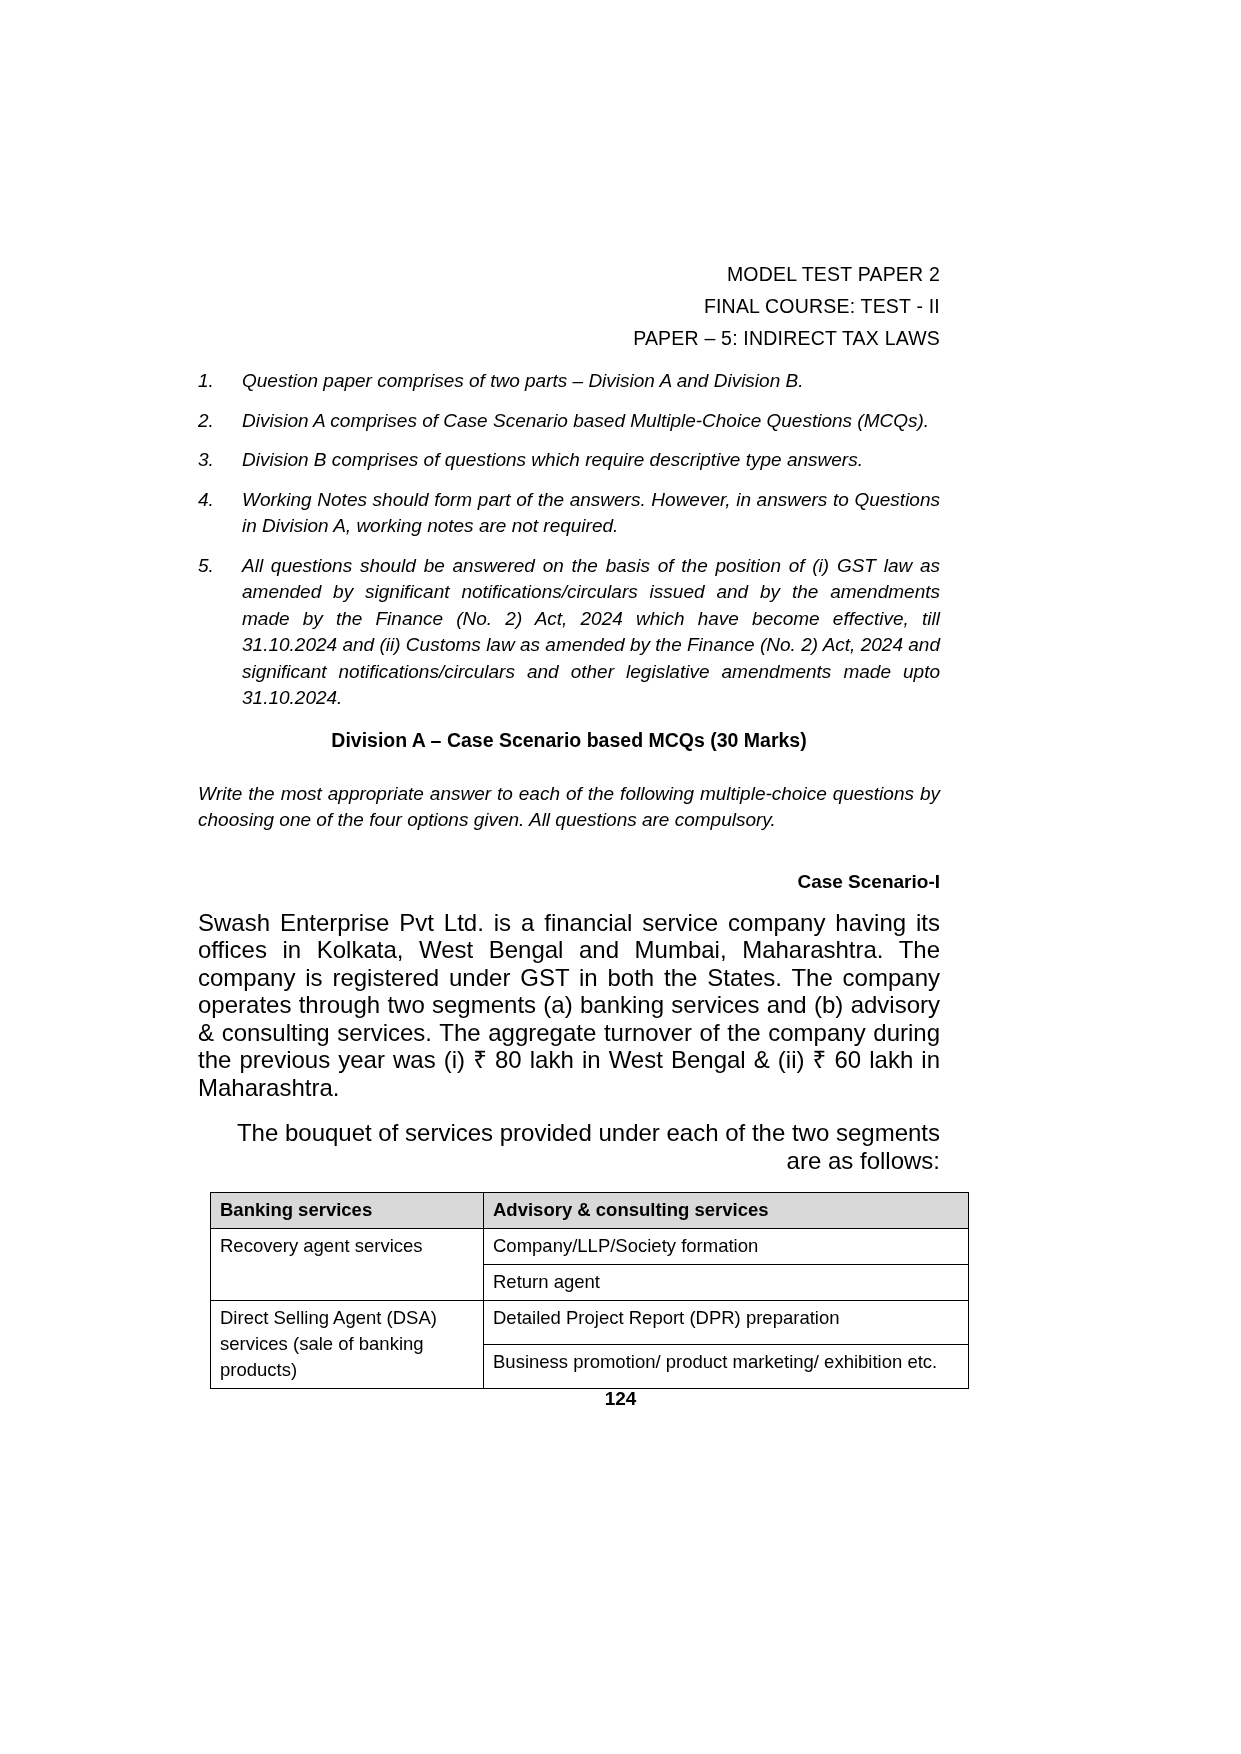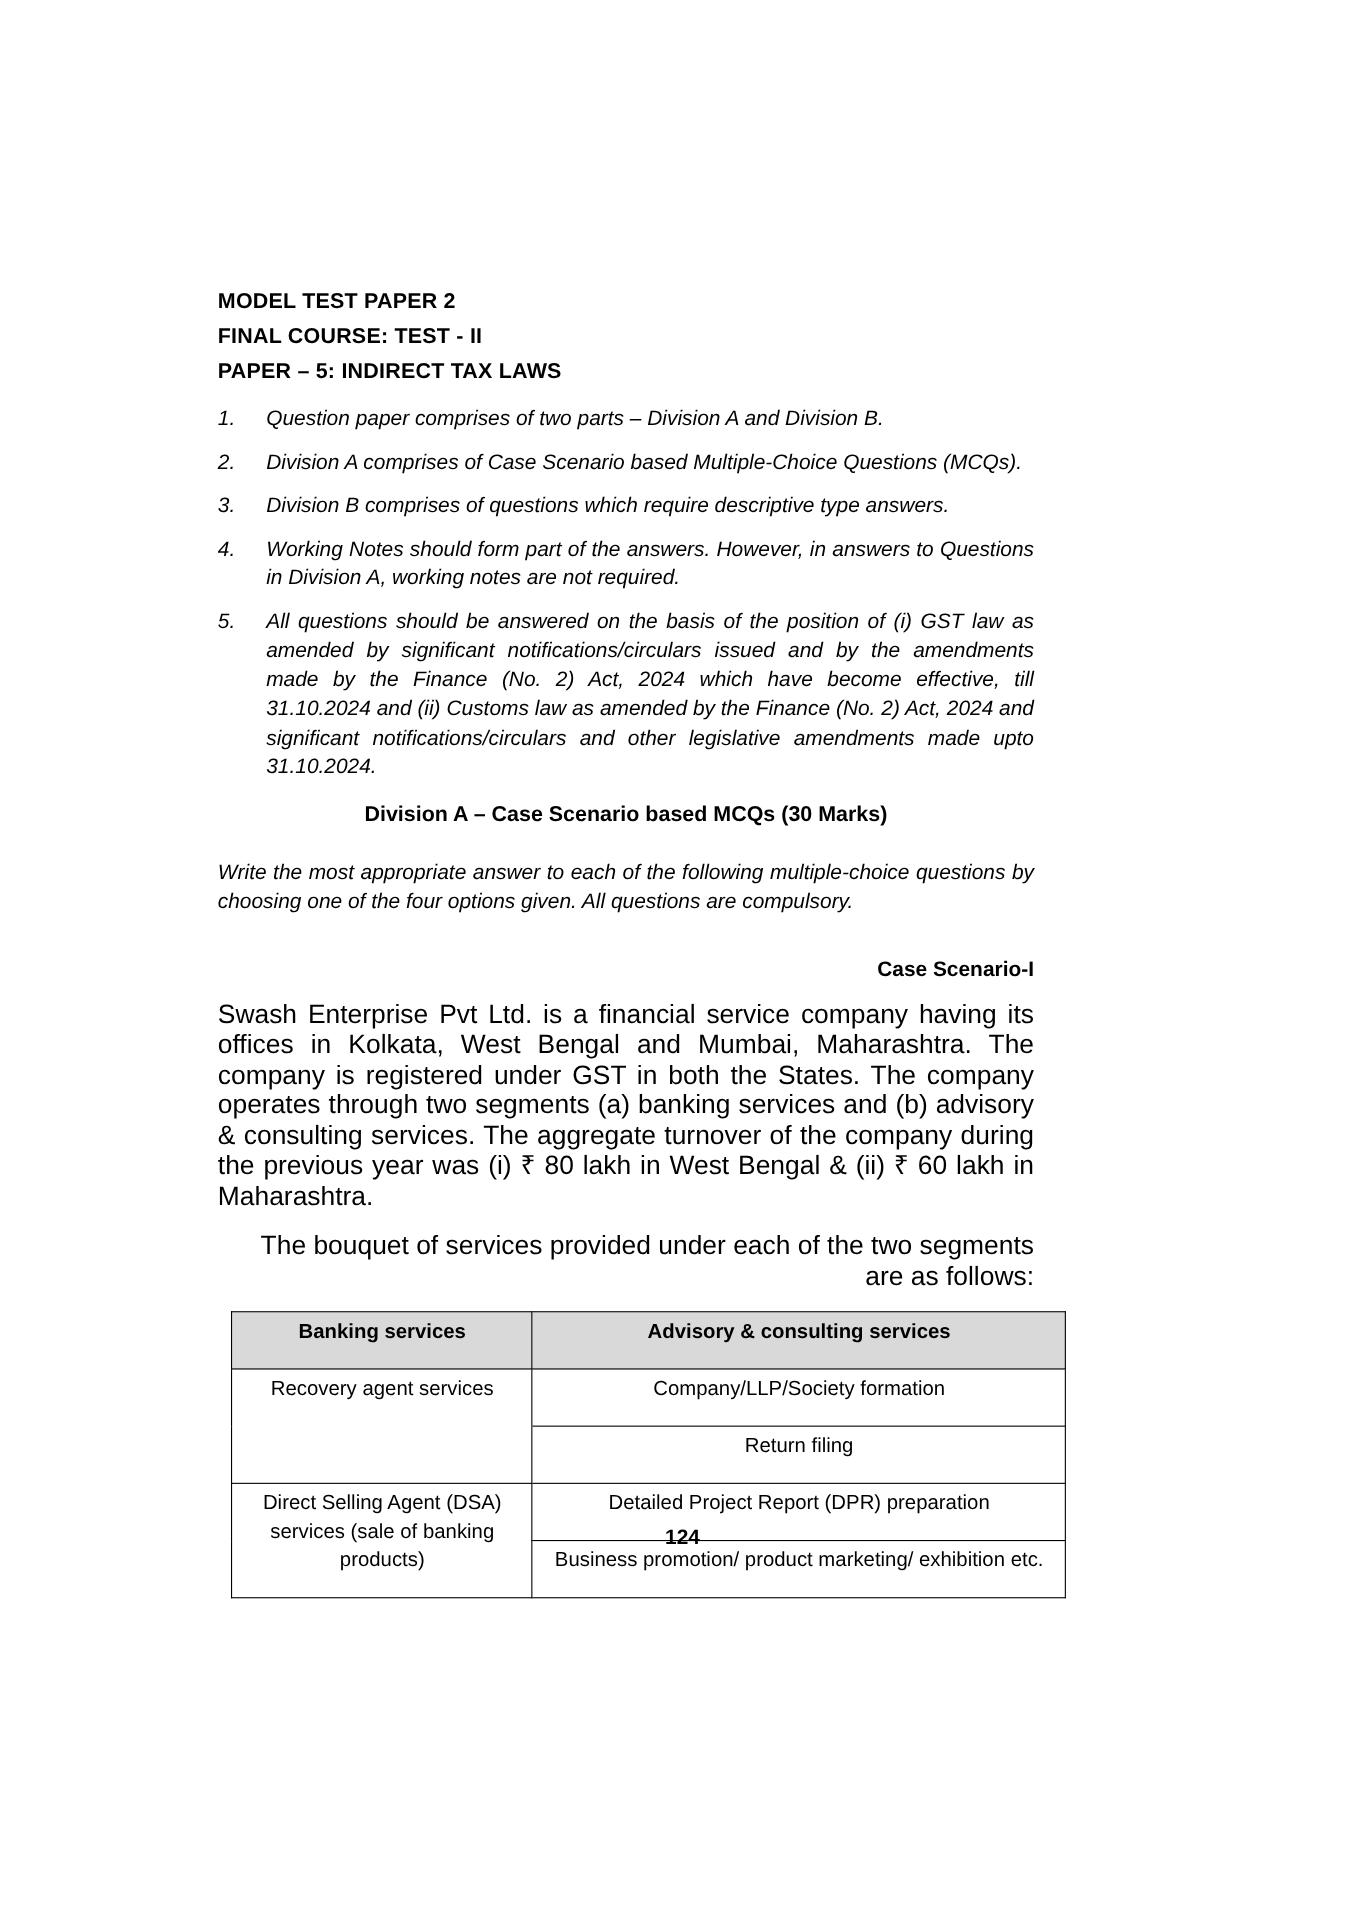--- a/index.html
+++ b/index.html
@@ -19,22 +19,22 @@
     background: #ffffff;
     box-sizing: border-box;
   }
   .content {
     position: absolute;
     left: 198px;
     top: 258px;
     width: 742px;
   }
   .heading {
-    text-align: left;
-    font-weight: bold;
+    text-align: right;
+    font-weight: normal;
     font-size: 19.5px;
     line-height: 32px;
     letter-spacing: 0.2px;
   }
   .numlist {
     margin-top: 14px;
   }
   .numitem {
     display: flex;
     font-style: italic;
@@ -86,23 +86,23 @@
   table.svc {
     border-collapse: collapse;
     width: 722px;
     margin-left: 12px;
     table-layout: fixed;
   }
   table.svc td, table.svc th {
     border: 1px solid #000000;
     font-size: 18.5px;
     line-height: 26px;
-    padding: 4px 8px 21px 9px;
+    padding: 4px 8px 5px 9px;
     vertical-align: top;
-    text-align: center;
+    text-align: left;
     font-weight: normal;
   }
   table.svc th {
     background: #d9d9d9;
     font-weight: bold;
   }
   .col1 { width: 255px; }
   .col2 { width: 467px; }
   .just { text-align: justify; text-justify: inter-word; }
   .page-number {
@@ -165,21 +165,21 @@
           <th class="col2">Advisory &amp; consulting services</th>
         </tr>
       </thead>
       <tbody>
         <tr>
           <td class="col1" style="border-bottom: none;">Recovery agent services</td>
           <td class="col2">Company/LLP/Society formation</td>
         </tr>
         <tr>
             <td class="col1" style="border-top: none;">&nbsp;</td>
-          <td class="col2" style="border-left:1px solid #000;">Return filing</td>
+          <td class="col2" style="border-left:1px solid #000;">Return agent</td>
         </tr>
         <tr>
           <td class="col1 just" rowspan="2">Direct Selling Agent (DSA) services (sale of banking products)</td>
           <td class="col2">Detailed Project Report (DPR) preparation</td>
         </tr>
         <tr>
           <td class="col2 just">Business promotion/ product marketing/ exhibition etc.</td>
         </tr>
       </tbody>
     </table>

